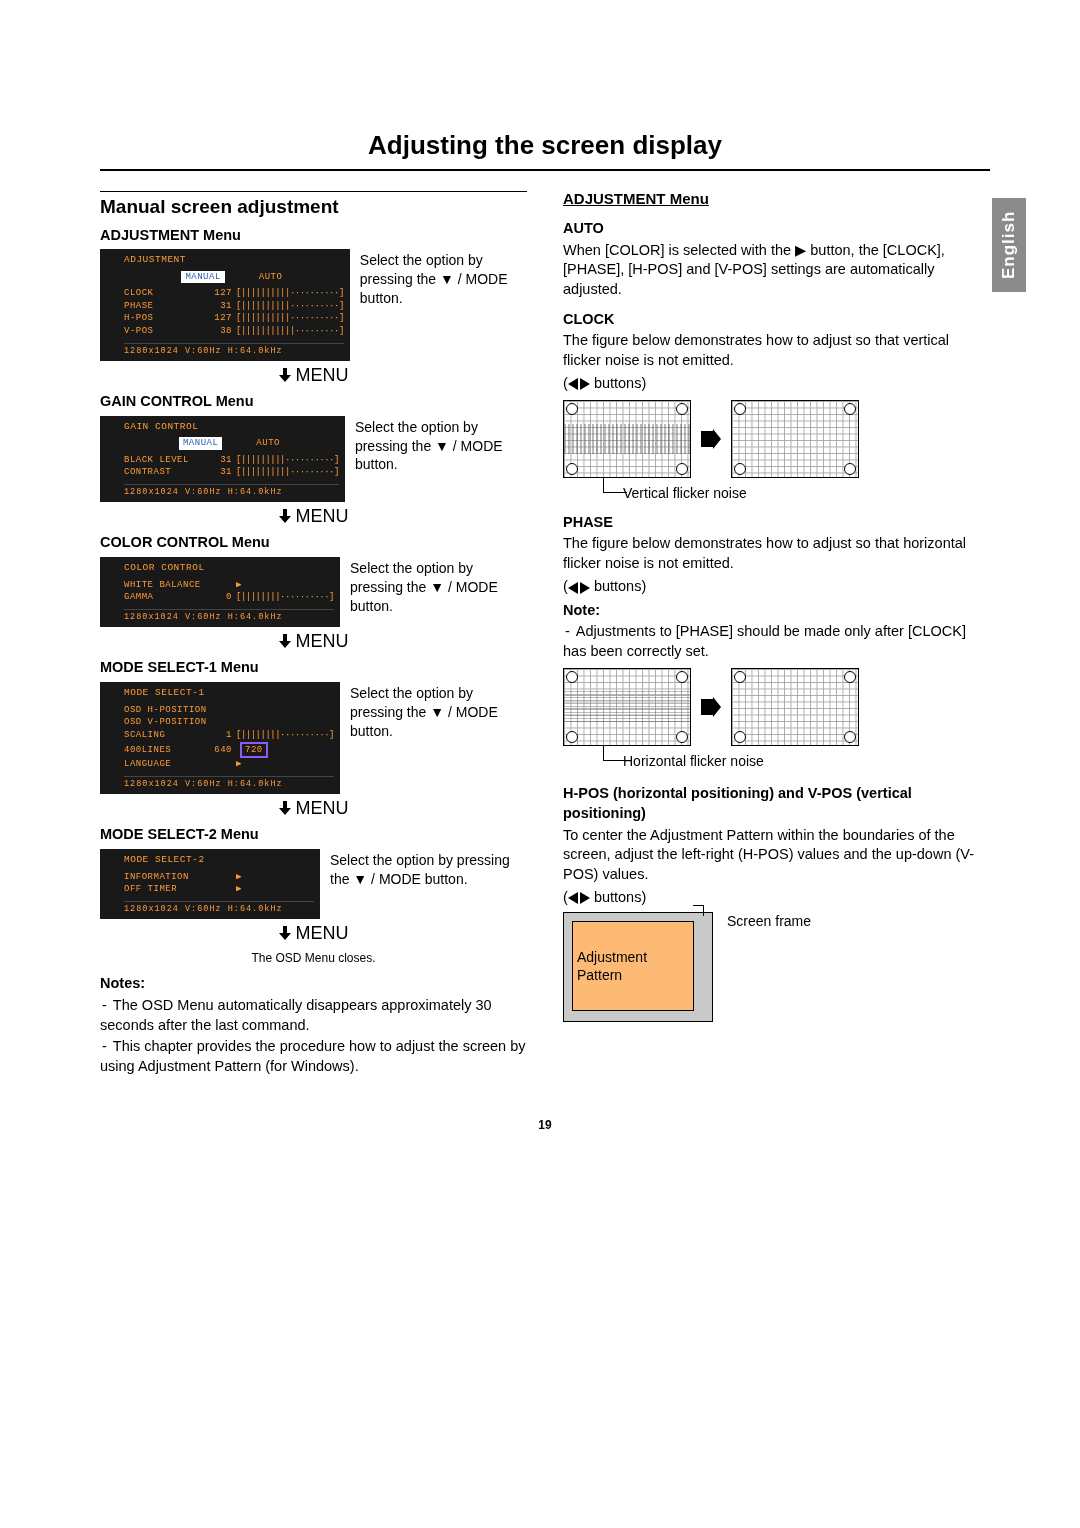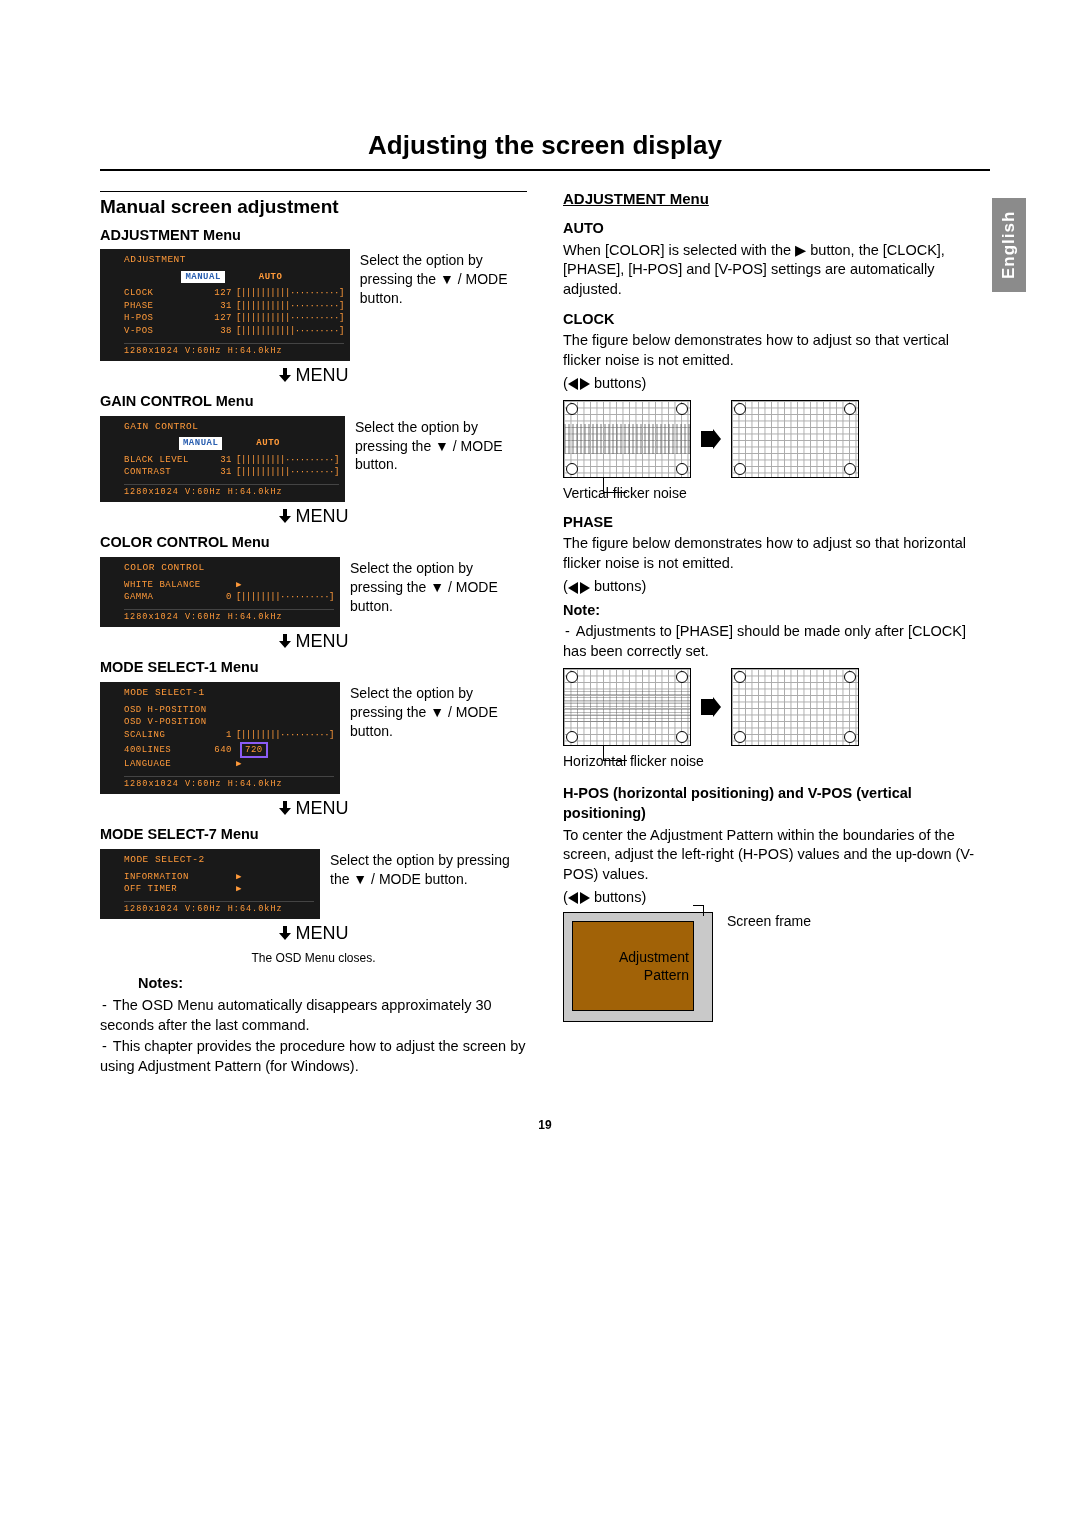--- a/index.html
+++ b/index.html
@@ -87,21 +87,20 @@
   }
   .panel .tabs {
     display: flex;
     gap: 30px;
     justify-content: center;
     margin: 2px 0 4px 0;
   }
   .panel .tab {
     color: #ff9a3a;
     padding: 0 4px;
-    font-weight: bold;
   }
   .panel .tab.hl {
     background: #fff;
     color: #2a5fb0;
     padding: 0 4px;
   }
   .panel .line {
     display: flex;
     align-items: center;
     margin: 0.5px 0;
@@ -142,21 +141,20 @@
   }
   .menu-nav {
     text-align: center;
     font-size: 18px;
     margin: 2px 0 4px 0;
   }
   .notes-label {
     font-weight: bold;
     margin-top: 8px;
     font-size: 14.5px;
-    margin-left: 38px;
   }
   .notes-list {
     margin: 2px 0 0 0;
     padding: 0;
     list-style: none;
     font-size: 14.5px;
   }
   .notes-list li::before {
     content: "-";
     margin-left: 2px;
@@ -237,21 +235,20 @@
   .grid-box.noise-h::after {
     content: "";
     position: absolute;
     left: 0; right: 0; top: 30%; bottom: 30%;
     background: repeating-linear-gradient(0deg, #555 0 1.5px, transparent 1.5px 3px);
     opacity: .4;
   }
   .big-arrow-r svg { display: block; }
   .note-line {
     display: flex;
-    flex-direction: column;
   }
   .note-line .stem {
     width: 30px;
     position: relative;
     margin-left: 30px;
   }
   .note-line .stem::before {
     content: "";
     position: absolute;
     left: 10px; top: -4px;
@@ -281,26 +278,26 @@
     width: 150px;
     height: 110px;
     position: relative;
     box-sizing: border-box;
     background: #c9c9c9;
   }
   .frame-inner {
     position: absolute;
     left: 8px; top: 8px; right: 18px; bottom: 10px;
     border: 1px solid #000;
-    background: #a16207;
+    background: #fdba74;
     display: flex;
     align-items: center;
     justify-content: center;
     font-size: 14px;
-    text-align: right;
+    text-align: left;
     line-height: 1.3;
     padding: 4px;
     box-sizing: border-box;
   }
   .frame-tick {
     position: absolute;
     right: 8px;
     top: -8px;
     width: 10px; height: 10px;
     border-right: 1px solid #000;
@@ -464,21 +461,21 @@
                 <span class="val"></span>
                 <span class="arrow-mark">▶</span>
               </div>
               <div class="status">1280x1024   V:60Hz   H:64.0kHz</div>
             </div>
             <div class="side">Select the option by pressing the ▼ / MODE button.</div>
           </div>
           <div class="menu-nav"><span class="dn-arrow-solid"><svg width="12" height="14">
                 <polygon points="4,0 8,0 8,7 12,7 6,14 0,7 4,7" fill="#000"></polygon>
               </svg></span> MENU</div>
-          <div class="menu-label">MODE SELECT-7 Menu</div>
+          <div class="menu-label">MODE SELECT-2 Menu</div>
           <div class="menu-row">
             <div class="panel">
               <div class="ptitle">MODE SELECT-2</div>
               <div class="line">
                 <span class="lab">INFORMATION</span>
                 <span class="val"></span>
                 <span class="arrow-mark">▶</span>
               </div>
               <div class="line">
                 <span class="lab">OFF TIMER</span>

